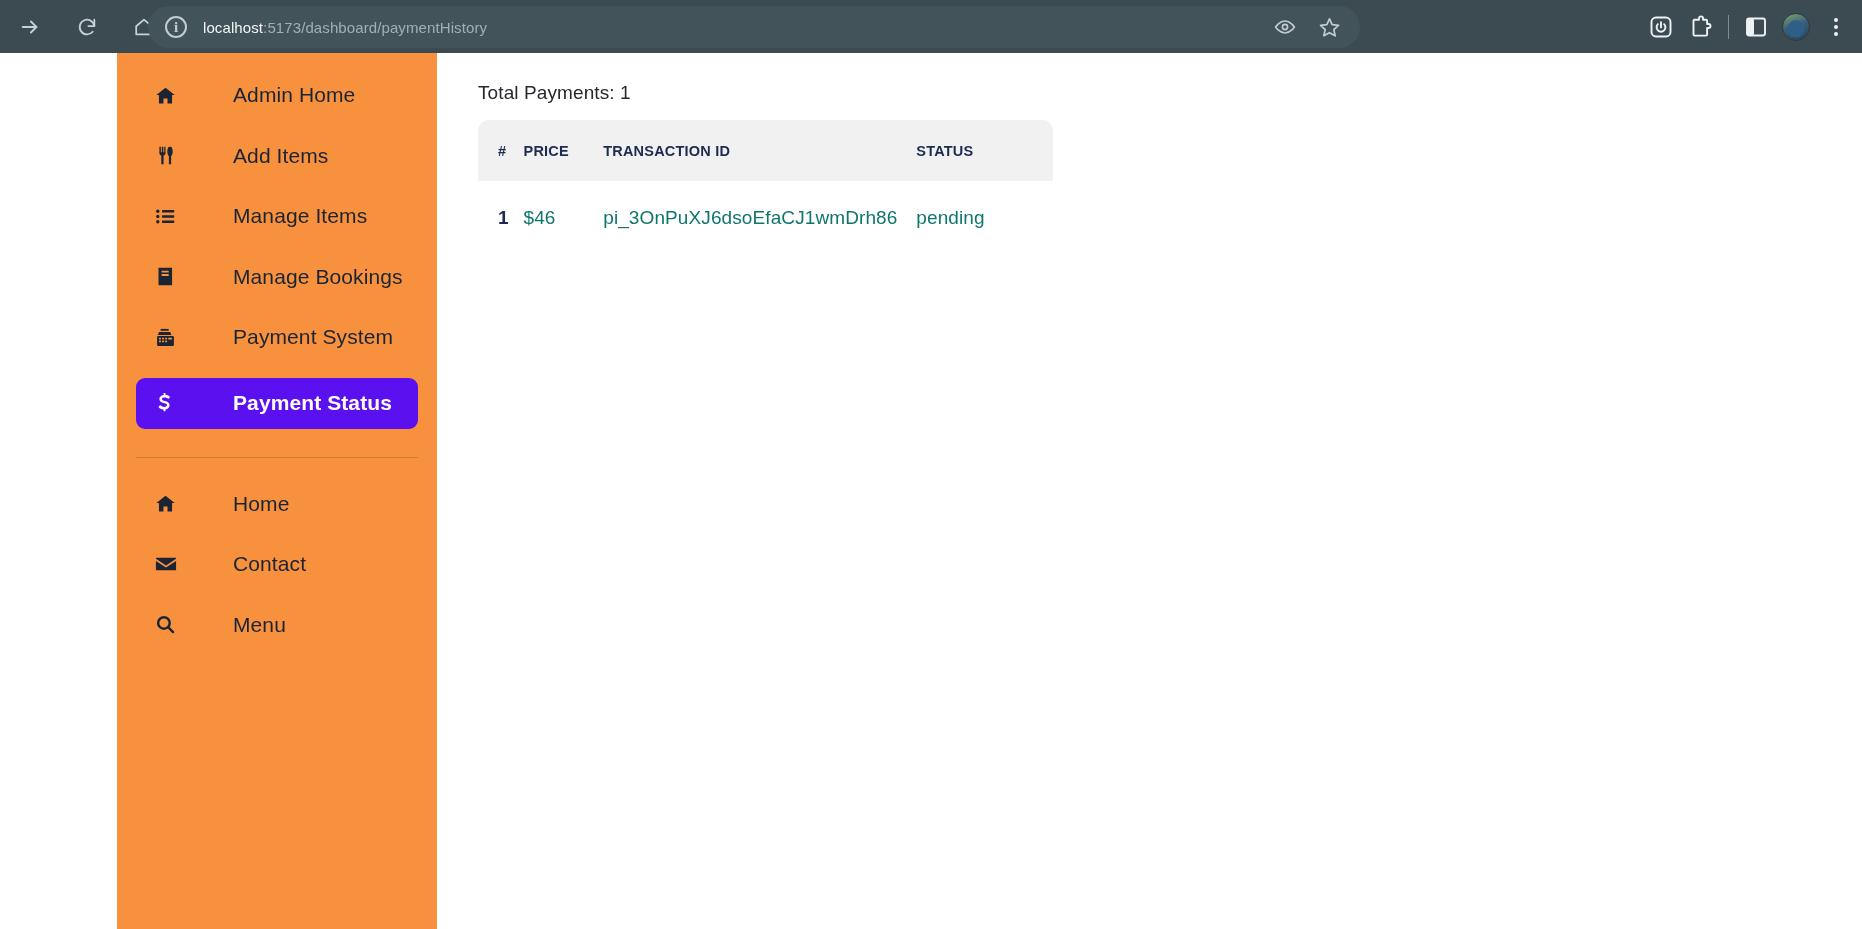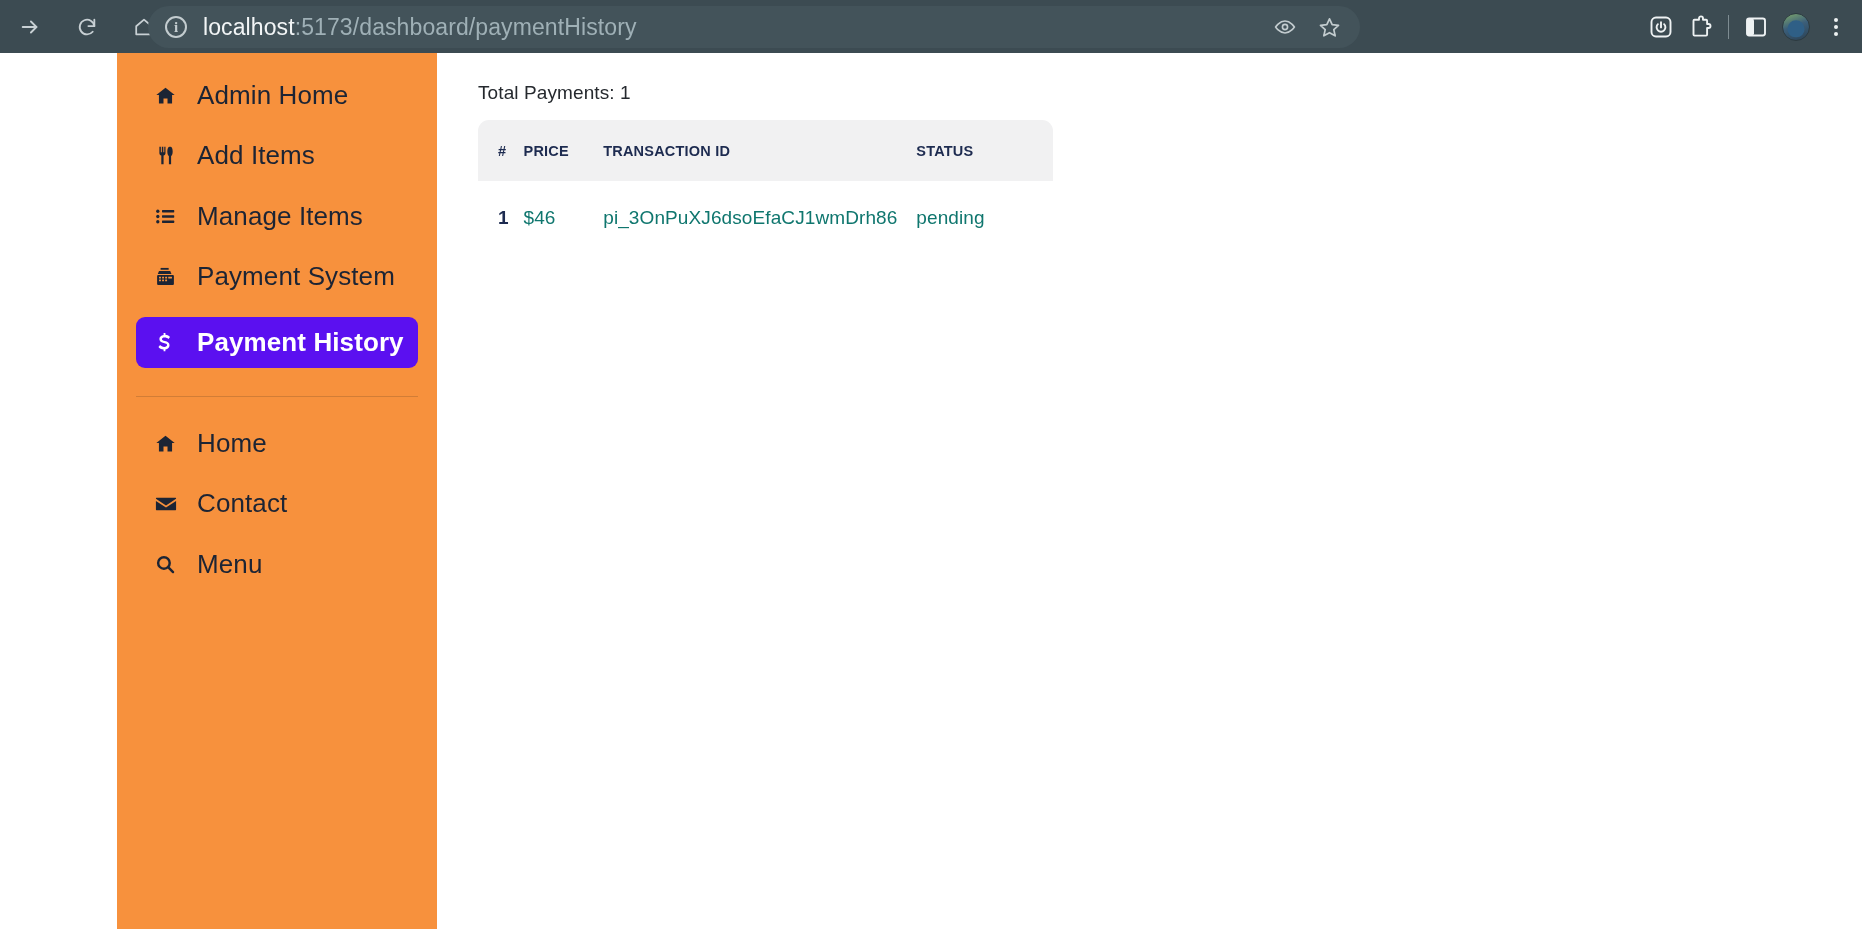--- a/index.html
+++ b/index.html
@@ -37,21 +37,21 @@
   .omni-info {
     width: 22px; height: 22px; margin-left: 17px;
     border: 2px solid #c3cccf; border-radius: 50%;
     color: #c3cccf; font-size: 15px; font-weight: bold;
     display: flex; align-items: center; justify-content: center;
     font-family: "Liberation Serif", serif;
     flex: 0 0 auto;
   }
   .omni-url {
     margin-left: 16px;
-    font-size: 23px;
+    font-size: 15px;
     color: #9fb0b6;
     white-space: nowrap;
     letter-spacing: 0.1px;
   }
   .omni-url .host { color: #f2f5f6; }
   .omni-right {
     position: absolute; right: 14px; top: 0; height: 42px;
     display: flex; align-items: center; gap: 10px;
   }
   .omni-icon-btn {
@@ -101,23 +101,24 @@
     background: #f7913d;
     padding-top: 22px;
   }
   .nav-item {
     display: flex; align-items: center;
     height: 40px;
     margin: 0 19px;
     padding-left: 19px;
     border-radius: 8px;
     color: #1c2434;
-    font-size: 26px;
+    font-size: 21px;
     letter-spacing: 0.1px;
     cursor: pointer;
+    gap: 36px;
   }
   .nav-item + .nav-item { margin-top: 20.5px; }
   .nav-item .ico {
     width: 26px; margin-right: 16px;
     display: flex; align-items: center; justify-content: flex-start;
     color: #1c2434;
     flex: 0 0 auto;
   }
   .nav-item.active {
     background: #5b10f0;
@@ -293,20 +294,30 @@
             <circle cx="3.2" cy="12" r="1.9"></circle>
             <circle cx="3.2" cy="18" r="1.9"></circle>
           <rect x="8" y="4.7" width="14" height="2.6" rx="0.6"></rect>
           <rect x="8" y="10.7" width="14" height="2.6" rx="0.6"></rect>
           <rect x="8" y="16.7" width="14" height="2.6" rx="0.6"></rect>
         </svg>
       </span>
       <span class="nav-label">Manage Items</span>
     </div>
 
+    <div class="nav-item">
+      <span class="ico">
+        <svg width="21" height="21" viewBox="0 0 24 24" fill="currentColor">
+          <path d="M4.5 2h15v20h-15a.5.5 0 0 1-.5-.5V2.5a.5.5 0 0 1 .5-.5z"></path>
+          <rect x="7.5" y="5.3" width="8.2" height="2.2" rx="0.5" fill="#f7913d"></rect>
+          <rect x="7.5" y="9.2" width="8.2" height="2.2" rx="0.5" fill="#f7913d"></rect>
+        </svg>
+      </span>
+      <span class="nav-label">Manage Bookings</span>
+    </div>
 
 
     <div class="nav-item">
       <span class="ico">
         <svg width="21" height="21" viewBox="0 0 24 24" fill="currentColor">
           <path d="M6.4 2.2h9.2v2.1H6.4z"></path>
           <path d="M4.6 5.6h12.8l1.4 3.5H3.2z"></path>
           <rect x="2.4" y="10.3" width="19.2" height="11.4" rx="1.2"></rect>
           <rect x="4.6" y="12.3" width="2.2" height="1.9" rx="0.4" fill="#f7913d"></rect>
           <rect x="8.1" y="12.3" width="2.2" height="1.9" rx="0.4" fill="#f7913d"></rect>
@@ -319,21 +330,21 @@
       </span>
       <span class="nav-label">Payment System</span>
     </div>
 
     <div class="nav-item active">
       <span class="ico">
         <svg width="19" height="22" viewBox="0 0 16 24" fill="currentColor">
           <path d="M7 1h2v2.1c2.4.2 4.2 1.2 5 2.4l-1.7 2C11.3 6.5 9.9 5.9 8 5.9c-1.7 0-2.8.7-2.8 1.8 0 1.2 1.2 1.6 3.3 2.2 2.9.8 5 1.8 5 4.6 0 2.4-1.7 4.1-4.5 4.5V21H7v-2c-2.6-.2-4.6-1.3-5.6-2.7l1.8-2c1 1.2 2.6 2 4.6 2 1.9 0 3-.8 3-2 0-1.3-1.3-1.7-3.5-2.3C4.5 11.3 2.4 10.3 2.4 7.7c0-2.2 1.7-3.9 4.6-4.4z"></path>
         </svg>
       </span>
-      <span class="nav-label">Payment History</span>
+      <span class="nav-label">Payment Status</span>
     </div>
 
     <div class="divider"></div>
 
     <div class="section2">
       <div class="nav-item">
         <span class="ico">
           <svg width="21" height="21" viewBox="0 0 24 24" fill="currentColor">
             <path d="M12 3 1.5 11.4h3V21h5.2v-5.6h4.6V21h5.2v-9.6h3z"></path>
           </svg>

